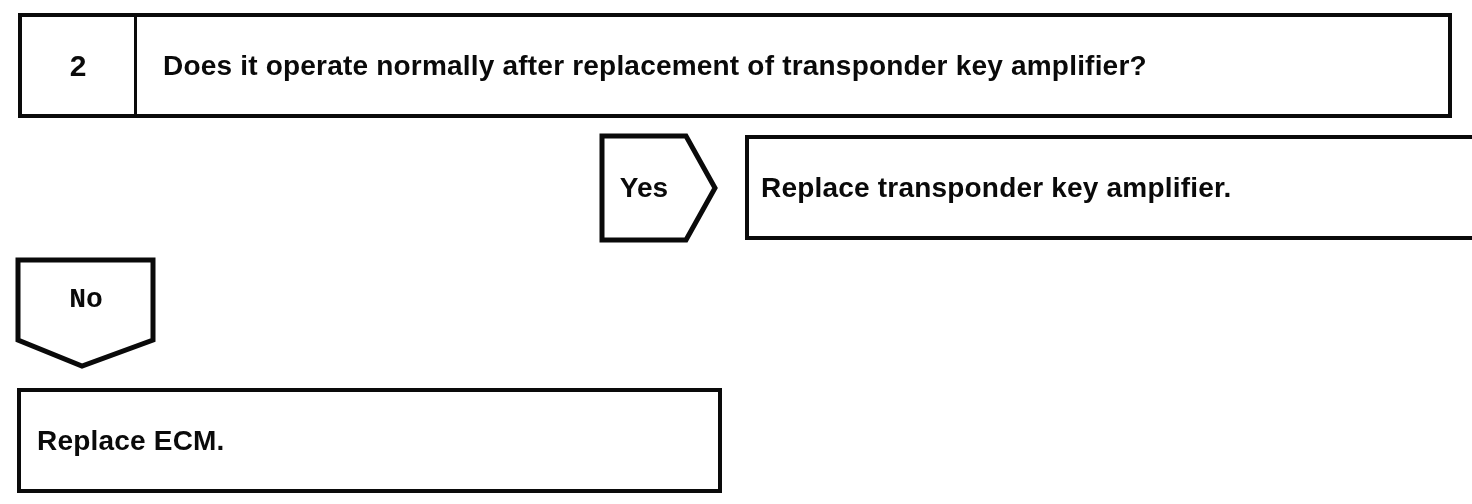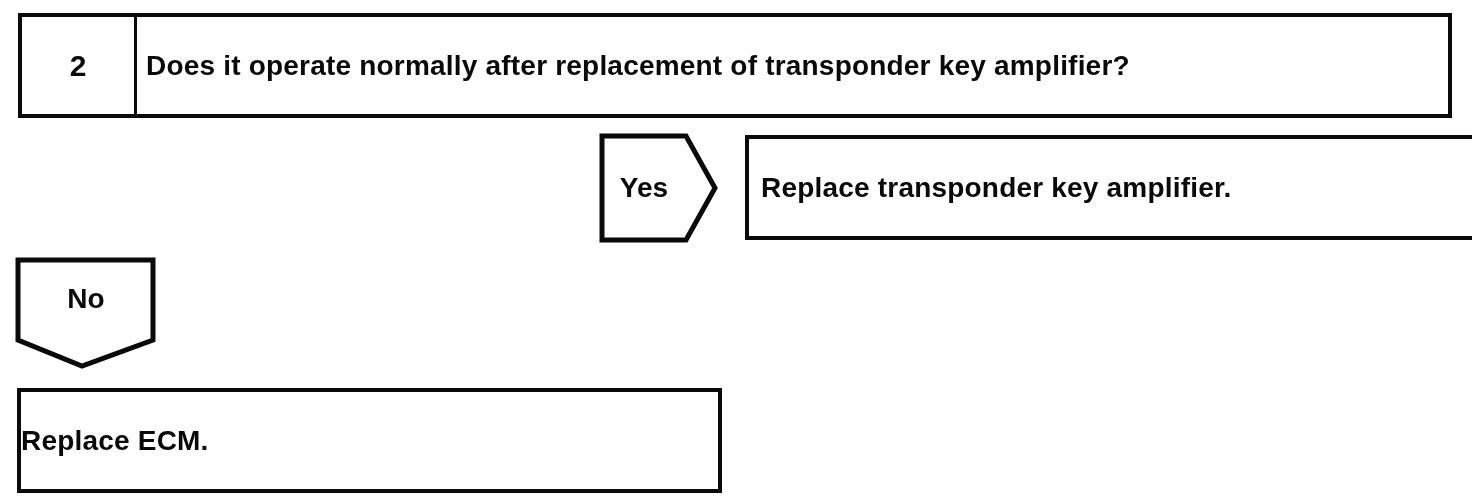--- a/index.html
+++ b/index.html
@@ -36,21 +36,21 @@
     display: flex;
     align-items: center;
     justify-content: center;
     font-weight: bold;
     font-size: 30px;
   }
   .step-question-cell {
     flex: 1;
     display: flex;
     align-items: center;
-    padding-left: 9px;
+    padding-left: 26px;
     font-weight: bold;
     font-size: 28px;
     letter-spacing: 0.2px;
     white-space: nowrap;
   }
   
   .connector {
     position: absolute;
   }
   .connector svg {
@@ -60,21 +60,21 @@
     position: absolute;
     display: flex;
     align-items: center;
     justify-content: center;
     font-weight: bold;
     font-size: 28px;
   }
   .yes-connector { left: 598px; top: 132px; }
   .yes-connector .connector-label { left: 0; top: 0; width: 92px; height: 112px; }
   .no-connector { left: 14px; top: 256px; }
-  .no-connector .connector-label { left: 0; top: 0; width: 144px; height: 86px; }
+  .no-connector .connector-label { left: 0; top: 0; width: 144px; height: 86px; font-family: Liberation Mono, monospace; }
   
   .action-box {
     position: absolute;
     border: 4px solid #0a0a0a;
     box-sizing: border-box;
     background: #ffffff;
     display: flex;
     align-items: center;
     font-weight: bold;
     font-size: 28px;
@@ -86,20 +86,21 @@
     top: 135px;
     width: 834px;
     height: 105px;
     padding-left: 12px;
   }
   .no-action-box {
     left: 17px;
     top: 388px;
     width: 705px;
     height: 105px;
+    padding-left: 16px;
   }
 </style>
 </head>
 <body>
 
 <div class="canvas">
 
   <div class="step-box">
     <div class="step-number-cell">2</div>
     <div class="step-question-cell">Does it operate normally after replacement of transponder key amplifier?</div>

